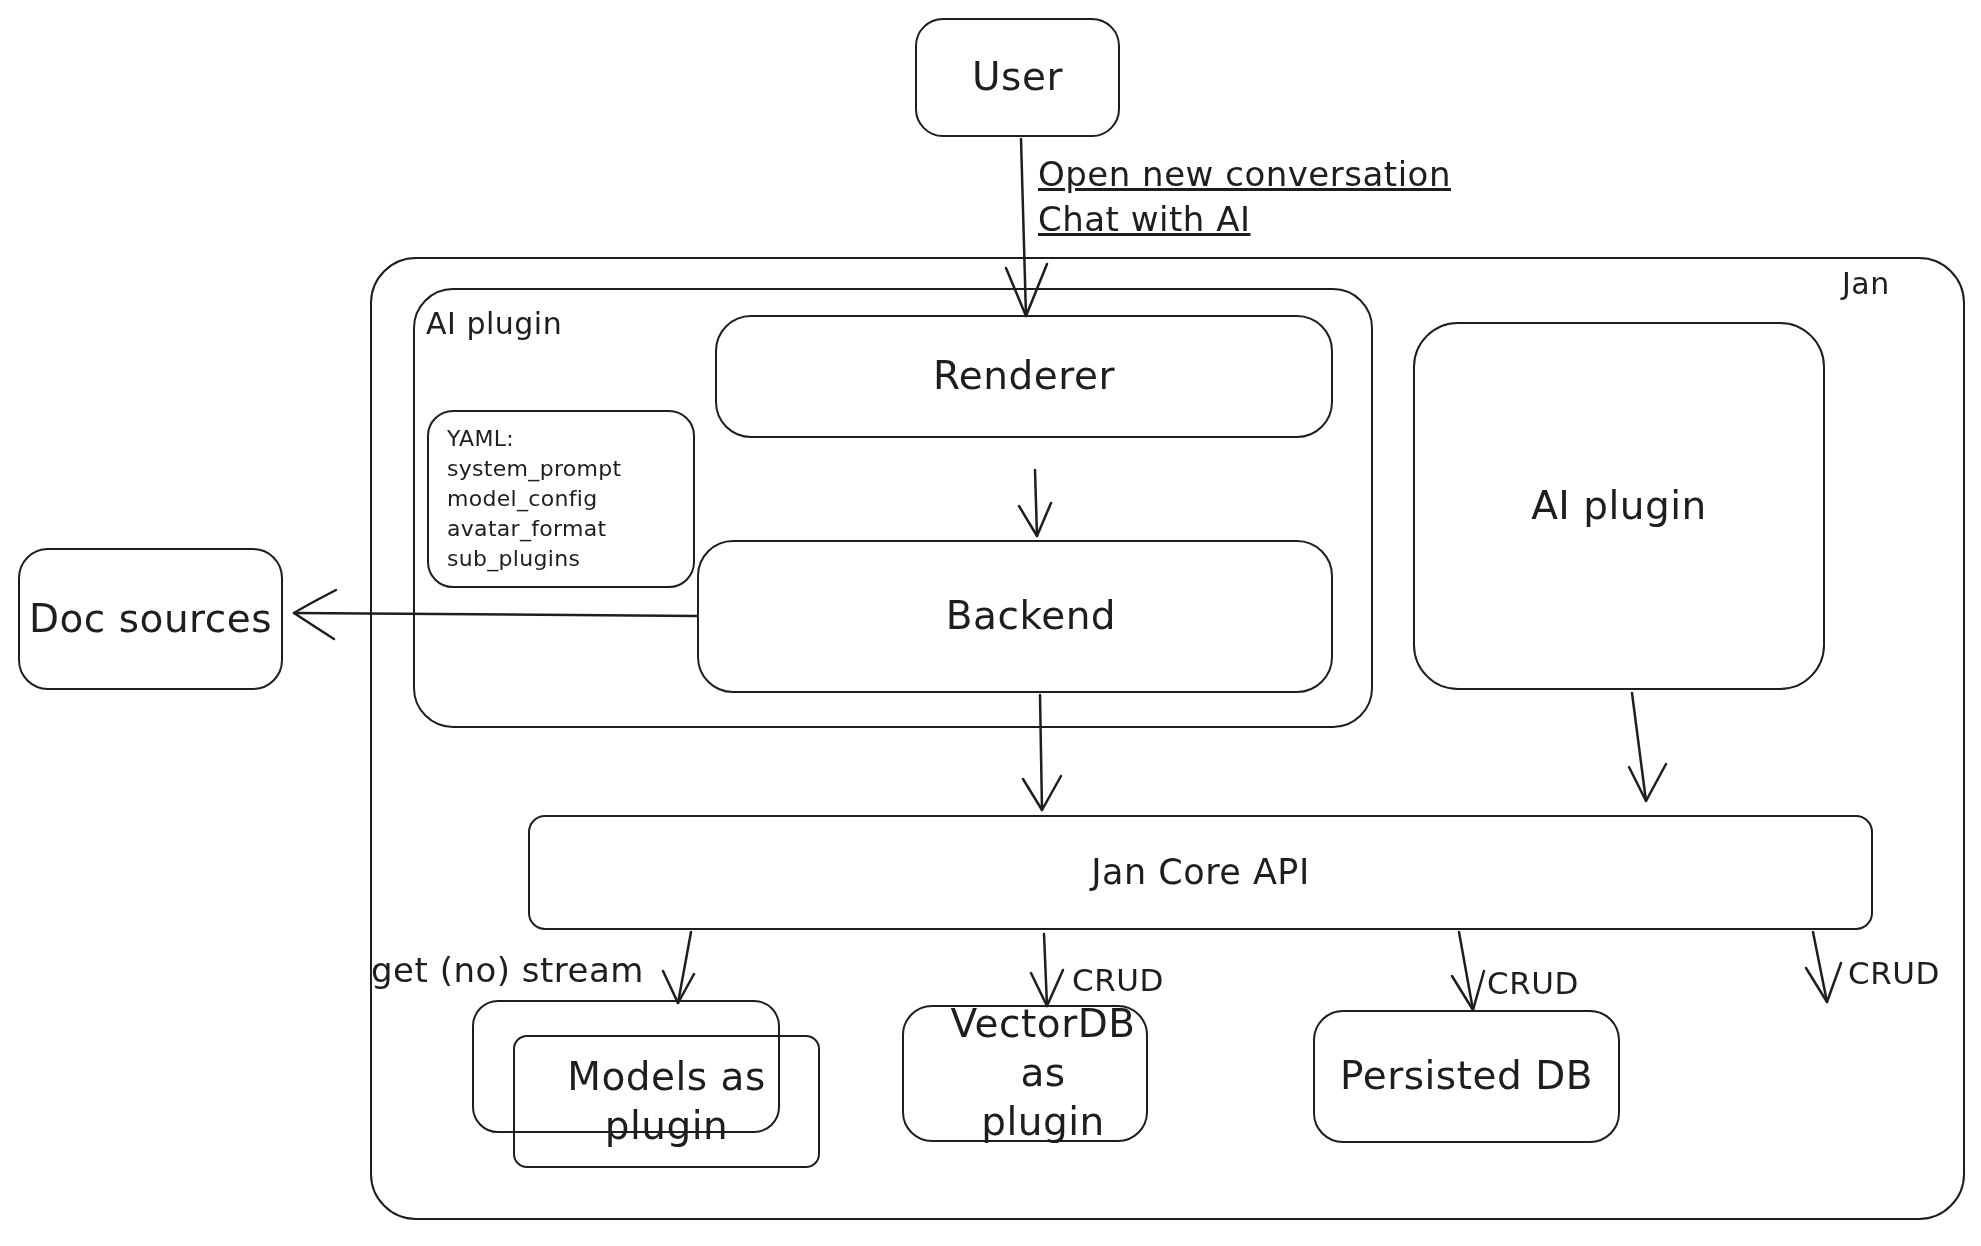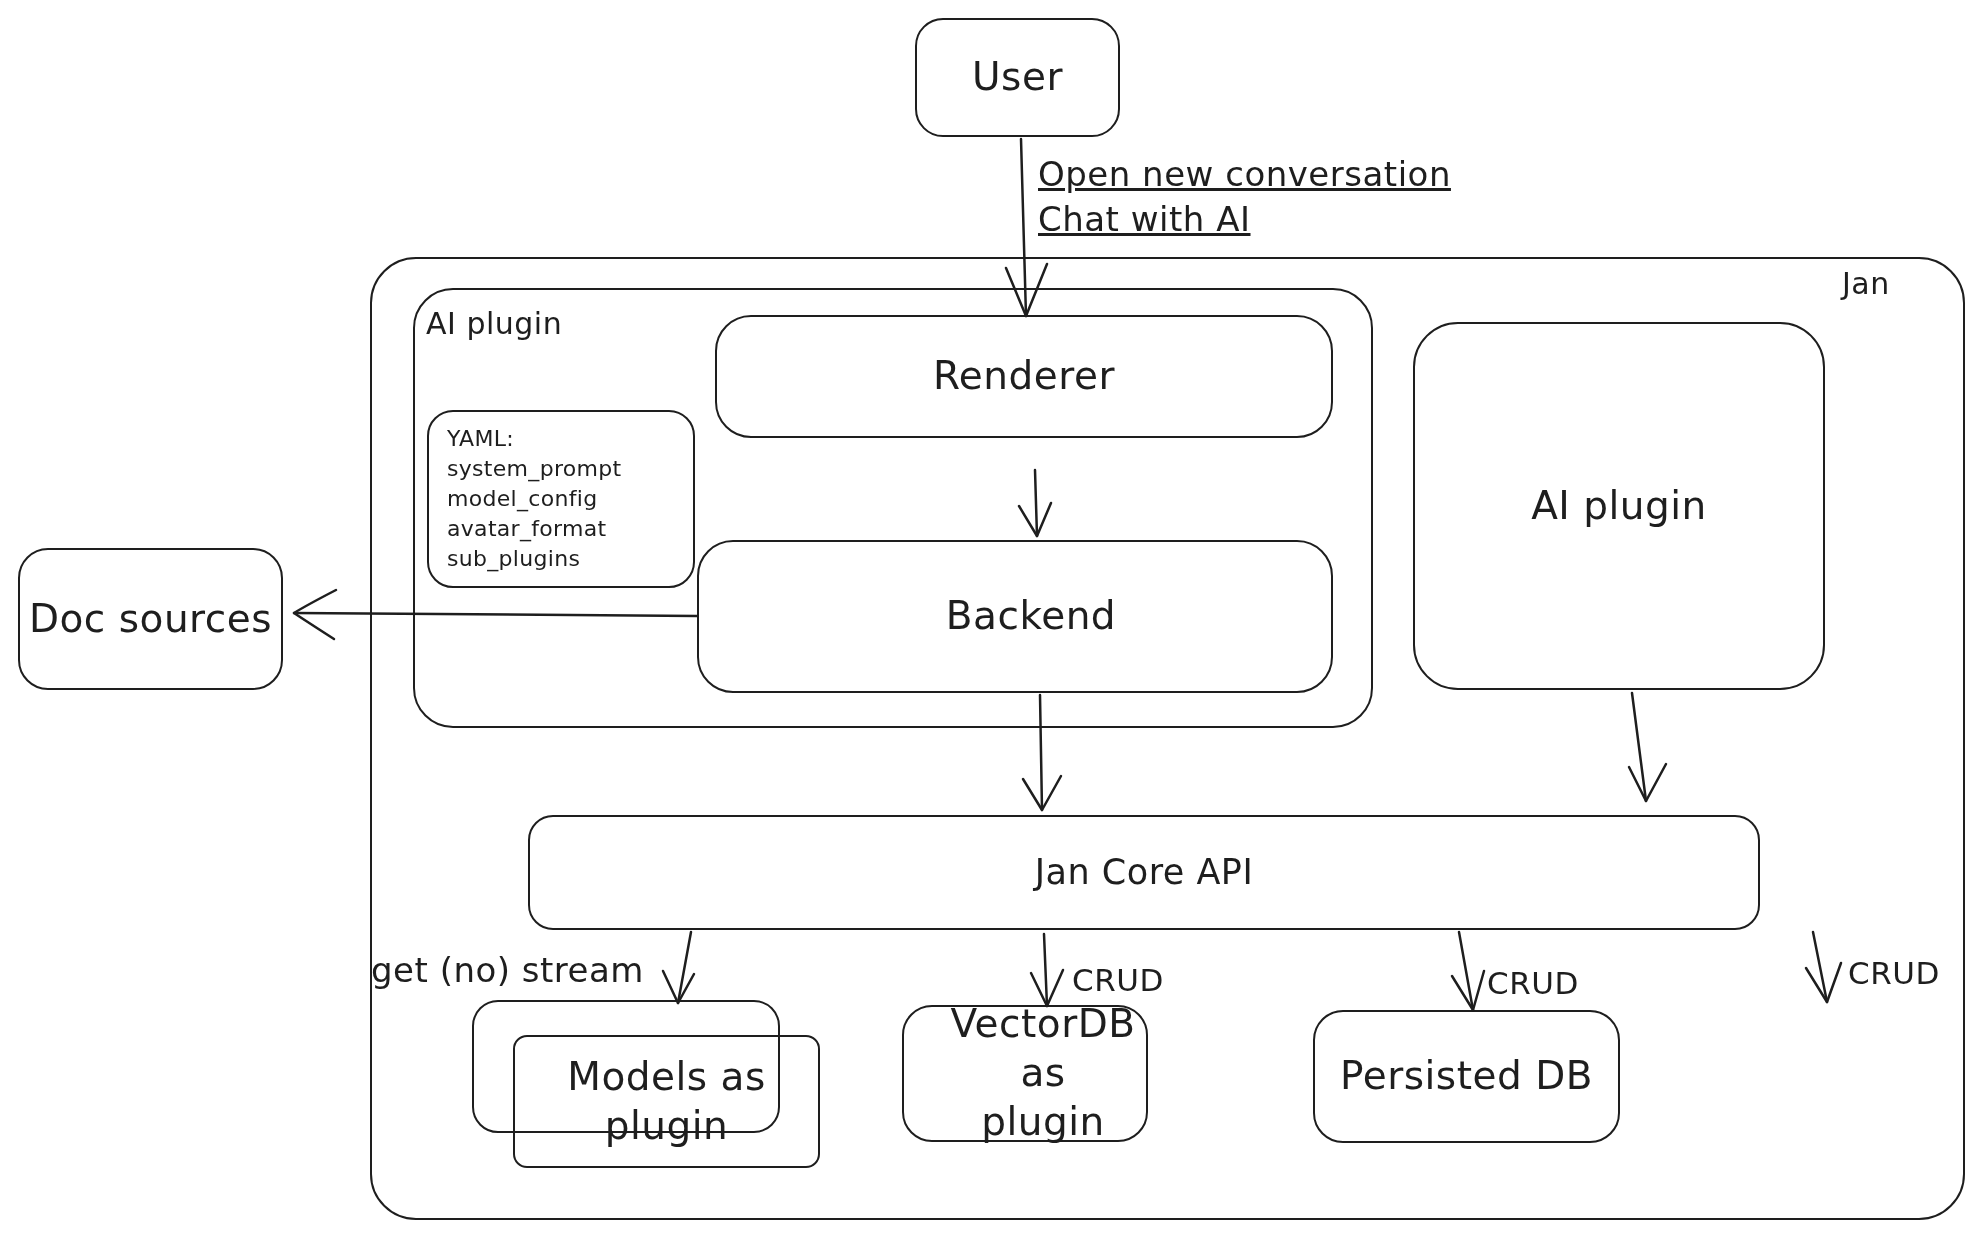--- a/index.html
+++ b/index.html
@@ -63,21 +63,21 @@
   </div>
 
   <div class="box" style="left:1413px; top:322px; width:412px; height:368px; border-radius:45px;">
     <div class="label">AI plugin</div>
   </div>
 
   <div class="box" style="left:18px; top:548px; width:265px; height:142px; border-radius:30px;">
     <div class="label">Doc sources</div>
   </div>
 
-  <div class="box" style="left:528px; top:815px; width:1232px; height:115px; border-radius:25px;">
+  <div class="box" style="left:528px; top:815px; width:1345px; height:115px; border-radius:17px;">
     <div class="label" style="font-size:35px;">Jan Core API</div>
   </div>
 
   <div class="box transparent" style="left:472px; top:1000px; width:308px; height:133px; border-radius:26px;"></div>
   <div class="box" style="left:513px; top:1035px; width:307px; height:133px; border-radius:14px; background:transparent;">
     <div class="label">
       <div>Models as</div>
       <div>plugin</div>
     </div>
   </div>

